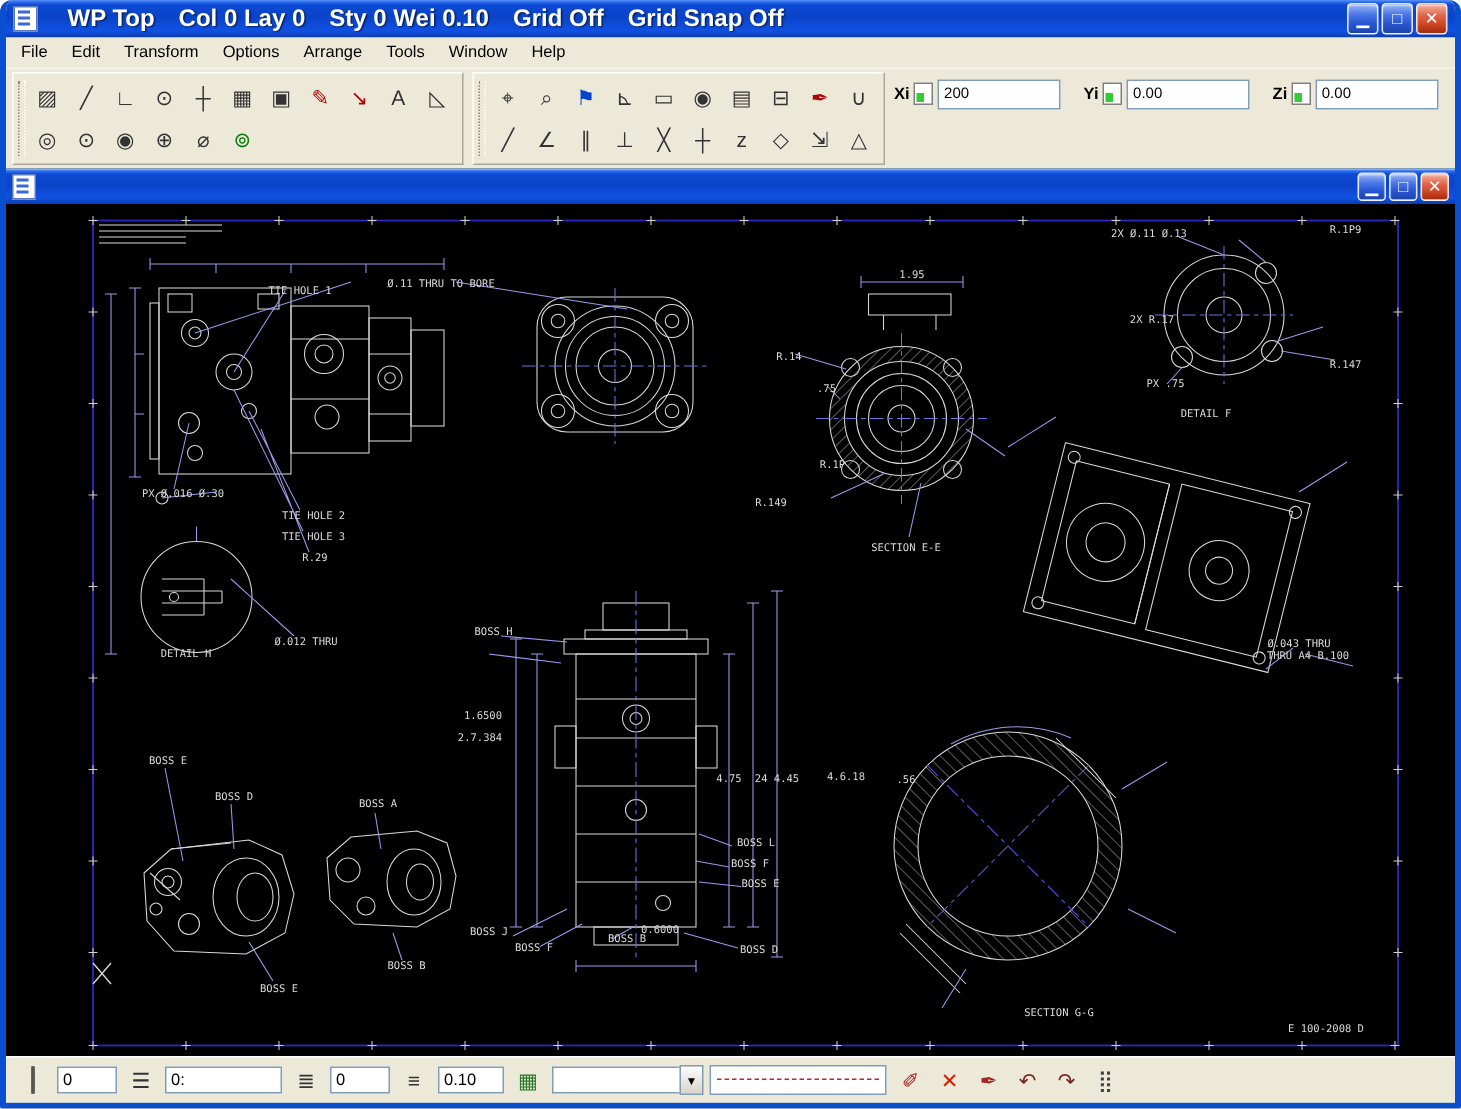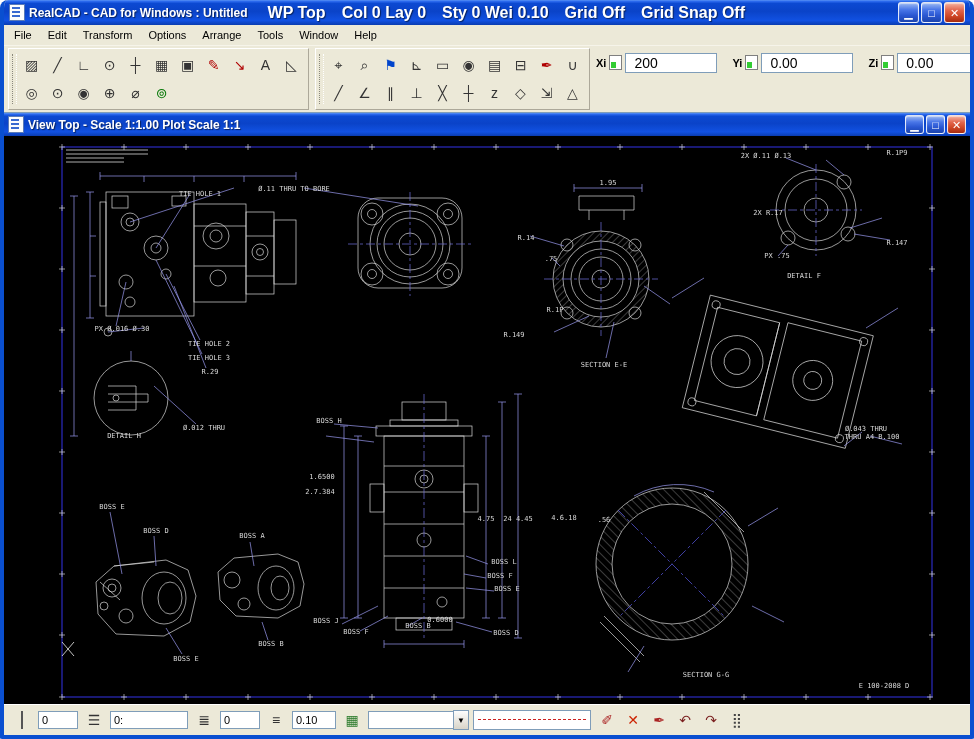--- a/index.html
+++ b/index.html
@@ -32,21 +32,21 @@
   .tb-btn{width:25px;height:24px;border:1px solid transparent;background:transparent;color:#333;
     font-size:14px;line-height:22px;text-align:center;padding:0;}
   .tb-glyph{color:inherit;}
   
   .coord-panel{margin-left:auto;width:380px;display:flex;flex-direction:column;gap:3px;padding-top:2px;}
   .coord-row{display:flex;align-items:center;gap:5px;height:25px;}
   .coord-field{display:flex;align-items:center;gap:3px;margin-right:10px;}
   .coord-label{font-size:11px;font-weight:bold;color:#000;}
   .lock-icon{width:11px;height:13px;background:#fff;border:1px solid #7f7f7f;position:relative;display:inline-block;}
   .lock-icon::after{content:"";position:absolute;left:1px;bottom:1px;width:5px;height:6px;background:#33cc33;}
-  .coord-input{width:74px;height:16px;border:1px solid #7f9db9;font-size:14px;padding:1px 8px;font-family:"Liberation Sans",sans-serif;}
+  .coord-input{width:74px;height:16px;border:1px solid #7f9db9;font-size:10px;padding:1px 3px;font-family:"Liberation Sans",sans-serif;}
   .cmd-box{height:19px;background:#fff;border:1px solid #2244cc;display:flex;align-items:center;padding:0 5px;}
   .cmd-text{color:#008000;font-size:11px;}
   
   .mdi-titlebar{height:23px;flex:0 0 23px;display:flex;align-items:center;padding:0 4px;gap:4px;
     background:linear-gradient(180deg,#5a93f5 0%,#2a68ec 6%,#0c49d2 14%,#0a43c8 45%,#1151e2 82%,#0a3cb0 100%);
     border-top:1px solid #7f9db9;}
   .mdi-titlebar .cap-btn{width:19px;height:19px;line-height:16px;}
   
   .canvas{position:relative;flex:1;background:#000;overflow:hidden;}
   .canvas svg{position:absolute;inset:0;width:100%;height:100%;}
@@ -65,21 +65,20 @@
   .line-sample{width:116px;height:18px;background:#fff;border:1px solid #7f9db9;position:relative;}
   .line-sample::after{content:"";position:absolute;left:4px;right:4px;top:8px;border-top:1px dashed #cc2222;}
 </style>
 </head>
 <body>
 
 <div class="window" data-name="realcad-window">
 
   <div class="titlebar" data-name="main-titlebar">
     <span class="doc-icon" data-name="app-icon"></span>
-    <span class="title-text" data-name="window-title">RealCAD - CAD for Windows : Untitled</span>
     <span data-name="titlebar-status"><span class="title-seg" data-name="titlebar-status-segment">WP Top</span><span class="title-seg" data-name="titlebar-status-segment">Col 0 Lay 0</span><span class="title-seg" data-name="titlebar-status-segment">Sty 0 Wei 0.10</span><span class="title-seg" data-name="titlebar-status-segment">Grid Off</span><span class="title-seg" data-name="titlebar-status-segment">Grid Snap Off</span></span>
     <span class="title-spacer" data-name="titlebar-spacer"></span>
     <span style="display:flex" data-name="window-controls">
         <button class="cap-btn" data-name="minimize-button"><span data-name="button-glyph">▁</span></button>
         <button class="cap-btn" data-name="maximize-button"><span data-name="button-glyph">□</span></button>
         <button class="cap-btn" data-name="close-button"><span data-name="button-glyph">✕</span></button>
       </span>
   </div>
 
   <div class="menubar" data-name="menu-bar">
@@ -161,21 +160,20 @@
           <span class="coord-label" data-name="zi-label">Zi</span>
           <span class="lock-icon" data-name="zi-lock-icon"></span>
           <input class="coord-input" data-name="zi-input" value="0.00" style="">
         </span>
       </div>
     </div>
   </div>
 
   <div class="mdi-titlebar" data-name="view-window-titlebar">
     <span class="doc-icon" data-name="view-window-icon"></span>
-    <span class="title-text" data-name="view-window-title">View Top - Scale 1:1.00 Plot Scale 1:1</span>
     <span class="title-spacer" data-name="view-titlebar-spacer"></span>
     <span style="display:flex" data-name="view-window-controls">
         <button class="cap-btn" data-name="view-minimize-button"><span data-name="button-glyph">▁</span></button>
         <button class="cap-btn" data-name="view-restore-button"><span data-name="button-glyph">□</span></button>
         <button class="cap-btn" data-name="view-close-button"><span data-name="button-glyph">✕</span></button>
       </span>
   </div>
 
   <div class="canvas" data-name="drawing-canvas">
     <svg data-name="canvas-svg" viewBox="0 0 966 568" preserveAspectRatio="none">

